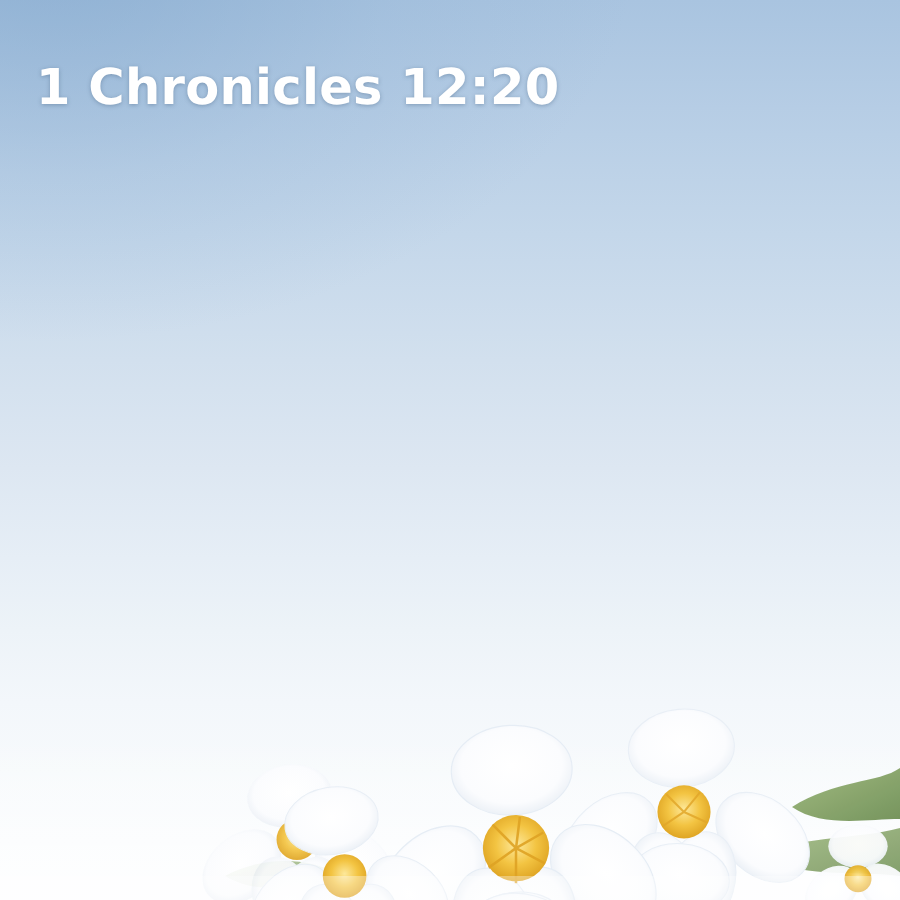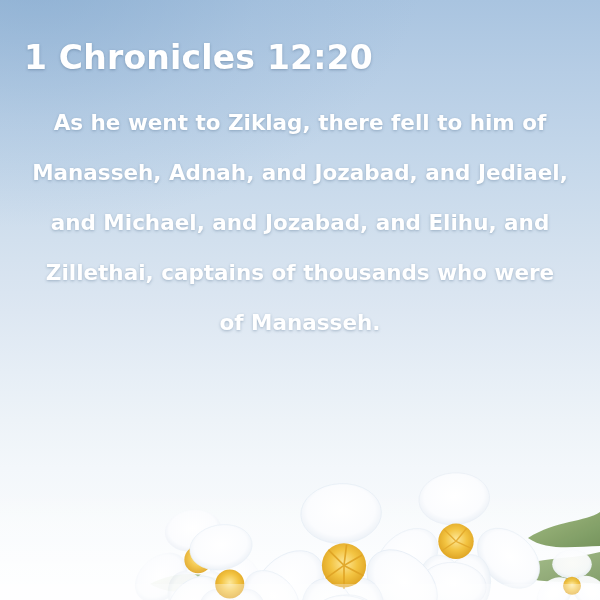--- a/index.html
+++ b/index.html
@@ -83,27 +83,20 @@
 </style>
 </head>
 <body>
 
 <div id="card">
 
   <div id="sky-shade"></div>
 
   <div id="title">1 Chronicles 12:20</div>
 
-  <div id="verse">
-    <span class="vline">As he went to Ziklag, there fell to him of</span>
-    <span class="vline">Manasseh, Adnah, and Jozabad, and Jediael,</span>
-    <span class="vline">and Michael, and Jozabad, and Elihu, and</span>
-    <span class="vline">Zillethai, captains of thousands who were</span>
-    <span class="vline">of Manasseh.</span>
-  </div>
 
   <div id="flowers">
     <svg width="600" height="230" viewBox="0 0 600 230" xmlns="http://www.w3.org/2000/svg" aria-hidden="true">
       <defs>
         <radialGradient id="petalShade" cx="50%" cy="45%" r="60%">
           <stop offset="0%" stop-color="#ffffff"></stop>
           <stop offset="70%" stop-color="#fbfcfe"></stop>
           <stop offset="100%" stop-color="#e7edf4"></stop>
         </radialGradient>
         <radialGradient id="centerGrad" cx="50%" cy="45%" r="55%">

